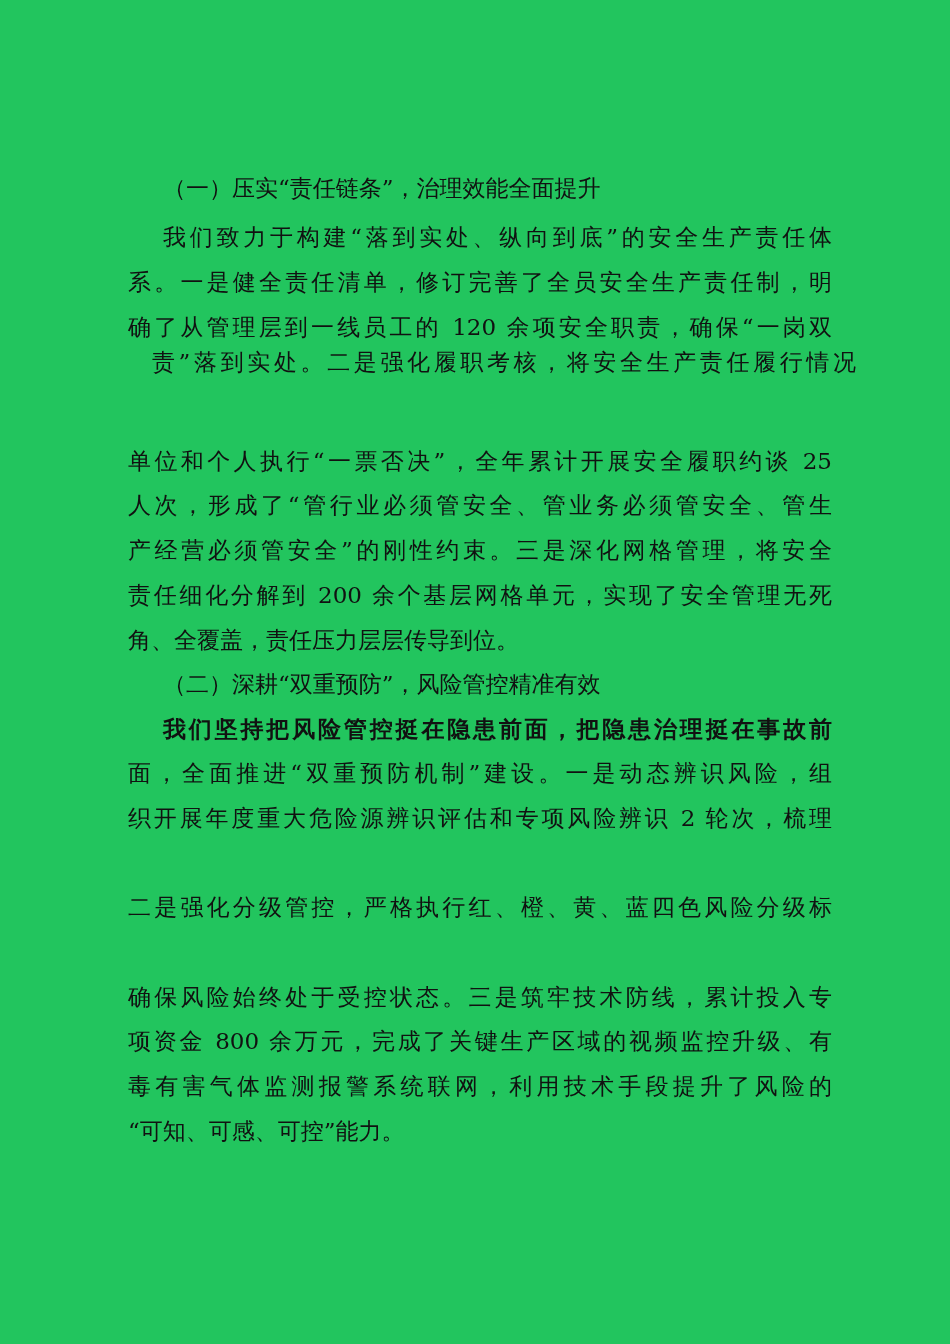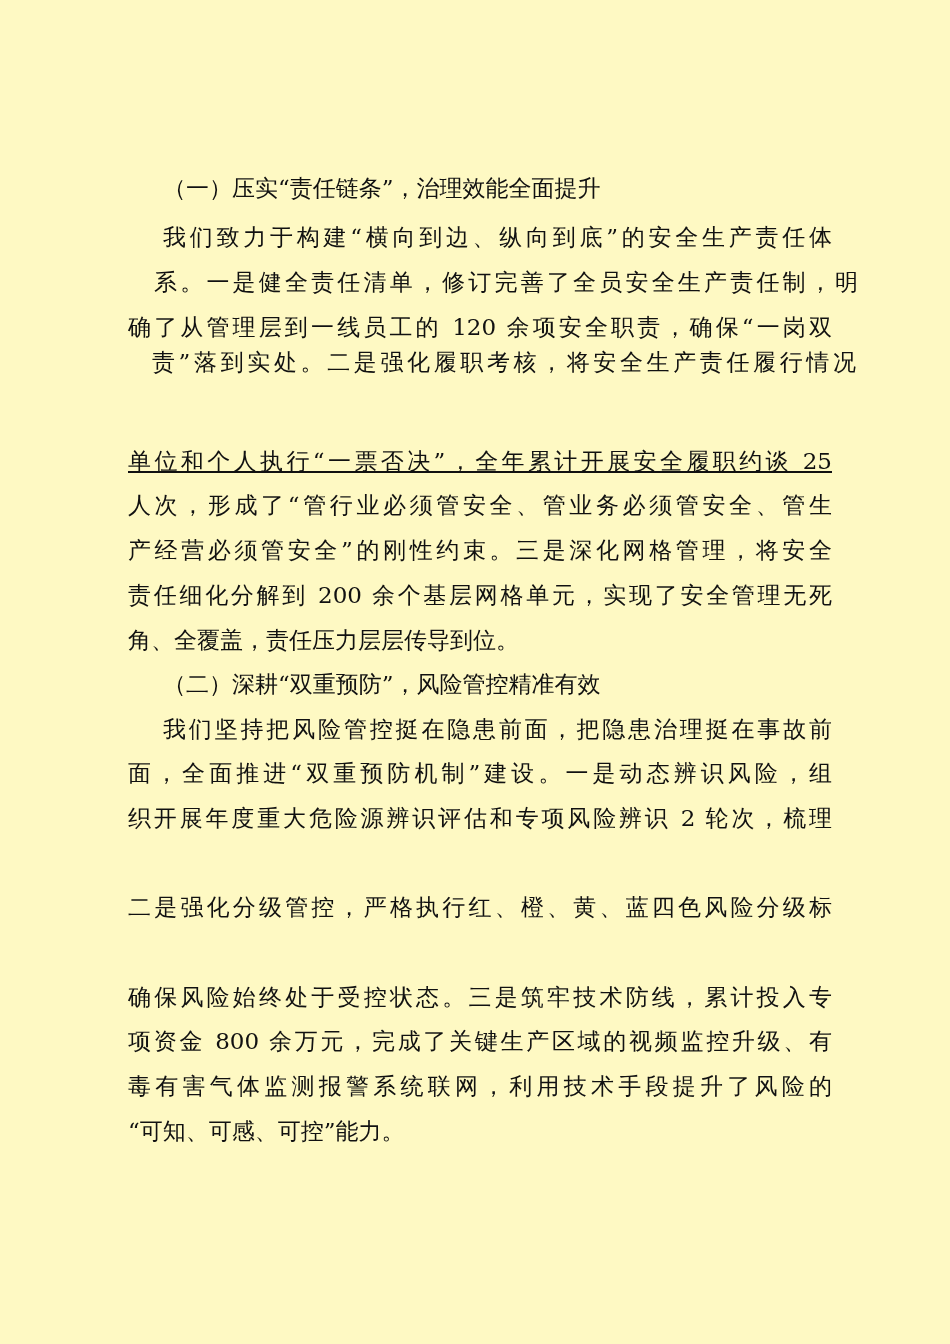--- a/index.html
+++ b/index.html
@@ -12,21 +12,21 @@
     height: 1344px;
     position: relative;
     overflow: hidden;
   }
   .page {
     position: absolute;
     left: 0;
     top: 0;
     width: 950px;
     height: 1344px;
-    background: #fef9c3;
+    background: #22c55e;
   }
   .line {
     position: absolute;
     left: 128px;
     width: 704px;
     height: 44px;
     line-height: 44px;
     font-family: "DejaVu Serif", "Liberation Serif", serif;
     font-size: 23px;
     color: #111111;
@@ -45,32 +45,32 @@
   .line.heading {
     text-align-last: left;
   }
 </style>
 </head>
 <body>
 
 <div class="page">
 
   <div class="line indent heading" style="top:166px;">（一）压实“责任链条”，治理效能全面提升</div>
-  <div class="line indent" style="top:215px;">我们致力于构建“横向到边、纵向到底”的安全生产责任体</div>
-  <div class="line" style="top:260px;margin-left:26px;">系。一是健全责任清单，修订完善了全员安全生产责任制，明</div>
+  <div class="line indent" style="top:215px;">我们致力于构建“落到实处、纵向到底”的安全生产责任体</div>
+  <div class="line" style="top:260px;">系。一是健全责任清单，修订完善了全员安全生产责任制，明</div>
   <div class="line" style="top:305px;">确了从管理层到一线员工的 120 余项安全职责，确保“一岗双</div>
   <div class="line" style="top:340px;margin-left:24px;">责”落到实处。二是强化履职考核，将安全生产责任履行情况</div>
-  <div class="line" style="top:439px;text-decoration:underline;">单位和个人执行“一票否决”，全年累计开展安全履职约谈 25</div>
+  <div class="line" style="top:439px;">单位和个人执行“一票否决”，全年累计开展安全履职约谈 25</div>
   <div class="line" style="top:483px;">人次，形成了“管行业必须管安全、管业务必须管安全、管生</div>
   <div class="line" style="top:528px;">产经营必须管安全”的刚性约束。三是深化网格管理，将安全</div>
   <div class="line" style="top:573px;">责任细化分解到 200 余个基层网格单元，实现了安全管理无死</div>
   <div class="line last" style="top:618px;">角、全覆盖，责任压力层层传导到位。</div>
 
   <div class="line indent heading" style="top:662px;">（二）深耕“双重预防”，风险管控精准有效</div>
-  <div class="line indent" style="top:707px;">我们坚持把风险管控挺在隐患前面，把隐患治理挺在事故前</div>
+  <div class="line indent" style="top:707px;font-weight:bold;">我们坚持把风险管控挺在隐患前面，把隐患治理挺在事故前</div>
   <div class="line" style="top:751px;">面，全面推进“双重预防机制”建设。一是动态辨识风险，组</div>
   <div class="line" style="top:796px;">织开展年度重大危险源辨识评估和专项风险辨识 2 轮次，梳理</div>
   <div class="line" style="top:885px;">二是强化分级管控，严格执行红、橙、黄、蓝四色风险分级标</div>
   <div class="line" style="top:975px;">确保风险始终处于受控状态。三是筑牢技术防线，累计投入专</div>
   <div class="line" style="top:1019px;">项资金 800 余万元，完成了关键生产区域的视频监控升级、有</div>
   <div class="line" style="top:1064px;">毒有害气体监测报警系统联网，利用技术手段提升了风险的</div>
   <div class="line last" style="top:1109px;">“可知、可感、可控”能力。</div>
 
 </div>
 

